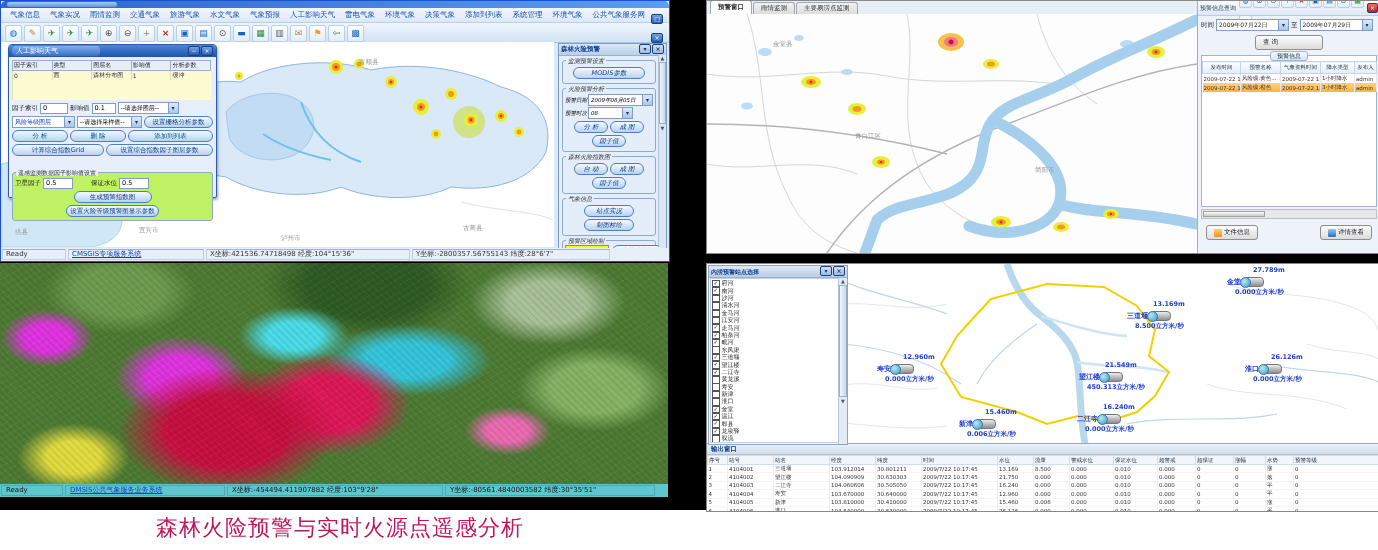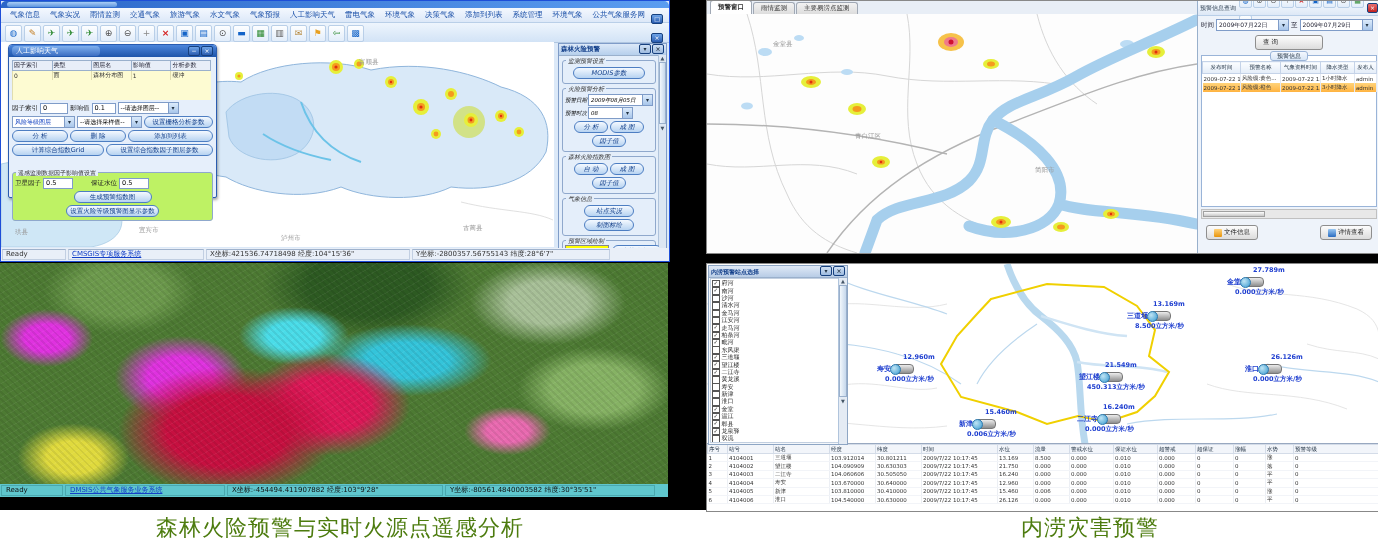--- a/index.html
+++ b/index.html
@@ -116,21 +116,21 @@
   .gauge::before{content:"";position:absolute;left:-4px;top:-1.5px;width:9px;height:9px;border-radius:50%;
       background:radial-gradient(circle at 35% 35%,#bfe4f4,#3a9bd0);border:1px solid #2a7ab0;}
   .station .lvl{position:absolute;left:26px;top:-11px;font-size:6.5px;font-weight:bold;color:#1f3fd0;white-space:nowrap;}
   .station .flw{position:absolute;left:8px;top:11px;font-size:6.5px;font-weight:bold;color:#1f3fd0;white-space:nowrap;}
   #output-panel{position:absolute;left:0;bottom:0;width:672px;height:67px;background:#fff;border-top:1px solid #98a8c0;}
   #output-panel .ph{height:10px;background:linear-gradient(#eaf1fa,#cfdded);font-size:6.5px;font-weight:bold;line-height:10px;color:#123f8a;padding:0 4px;border-bottom:1px solid #b0c0d4;}
   #output-panel table{border-collapse:collapse;width:100%;table-layout:fixed;}
   #output-panel th{background:#f2f5fa;border:1px solid #d4dce8;font-size:5.5px;font-weight:normal;height:8px;color:#234;overflow:hidden;white-space:nowrap;text-align:left;padding:0 1px;}
   #output-panel td{border-right:1px solid #eceff4;border-bottom:1px solid #f2f4f8;font-size:5.5px;height:7.4px;color:#333;overflow:hidden;white-space:nowrap;padding:0 1px;}
   
-  .caption{position:absolute;top:513px;font-size:22px;color:#4d7c0f;letter-spacing:1px;text-align:center;}
+  .caption{position:absolute;top:513px;font-size:22px;color:#be185d;letter-spacing:1px;text-align:center;}
   #cap-left{left:60px;width:560px;}
   #cap-right{left:930px;width:320px;}
 </style>
 </head>
 <body>
 
 <div id="stage">
 <div id="collage">
 
   <div id="tl" class="q">
@@ -782,20 +782,21 @@
             <div class="cbrow">
               <span class="cb" data-checked="false"></span>
               <span class="cbl">双流</span>
             </div>
           </div>
         <div class="vsb">▲<div style="height:110px;background:linear-gradient(90deg,#f2f7fc,#c6d8ec);border:1px solid #9ab0cc;margin:1px 0;"></div>▼</div>
       </div>
     </div>
 
     <div id="output-panel">
+      <div class="ph">输出窗口</div>
       <table>
         <colgroup>
               <col style="width:20px">
               <col style="width:46px">
               <col style="width:56px">
               <col style="width:46px">
               <col style="width:46px">
               <col style="width:76px">
               <col style="width:36px">
               <col style="width:36px">
@@ -942,14 +943,13 @@
                 <td>平</td>
                 <td>0</td>
               </tr>
           </tbody>
       </table>
     </div>
   </div>
 </div>
 
 <div id="cap-left" class="caption">森林火险预警与实时火源点遥感分析</div>
-<div id="cap-right" class="caption">内涝灾害预警</div>
 </div>
 
 </body></html>

